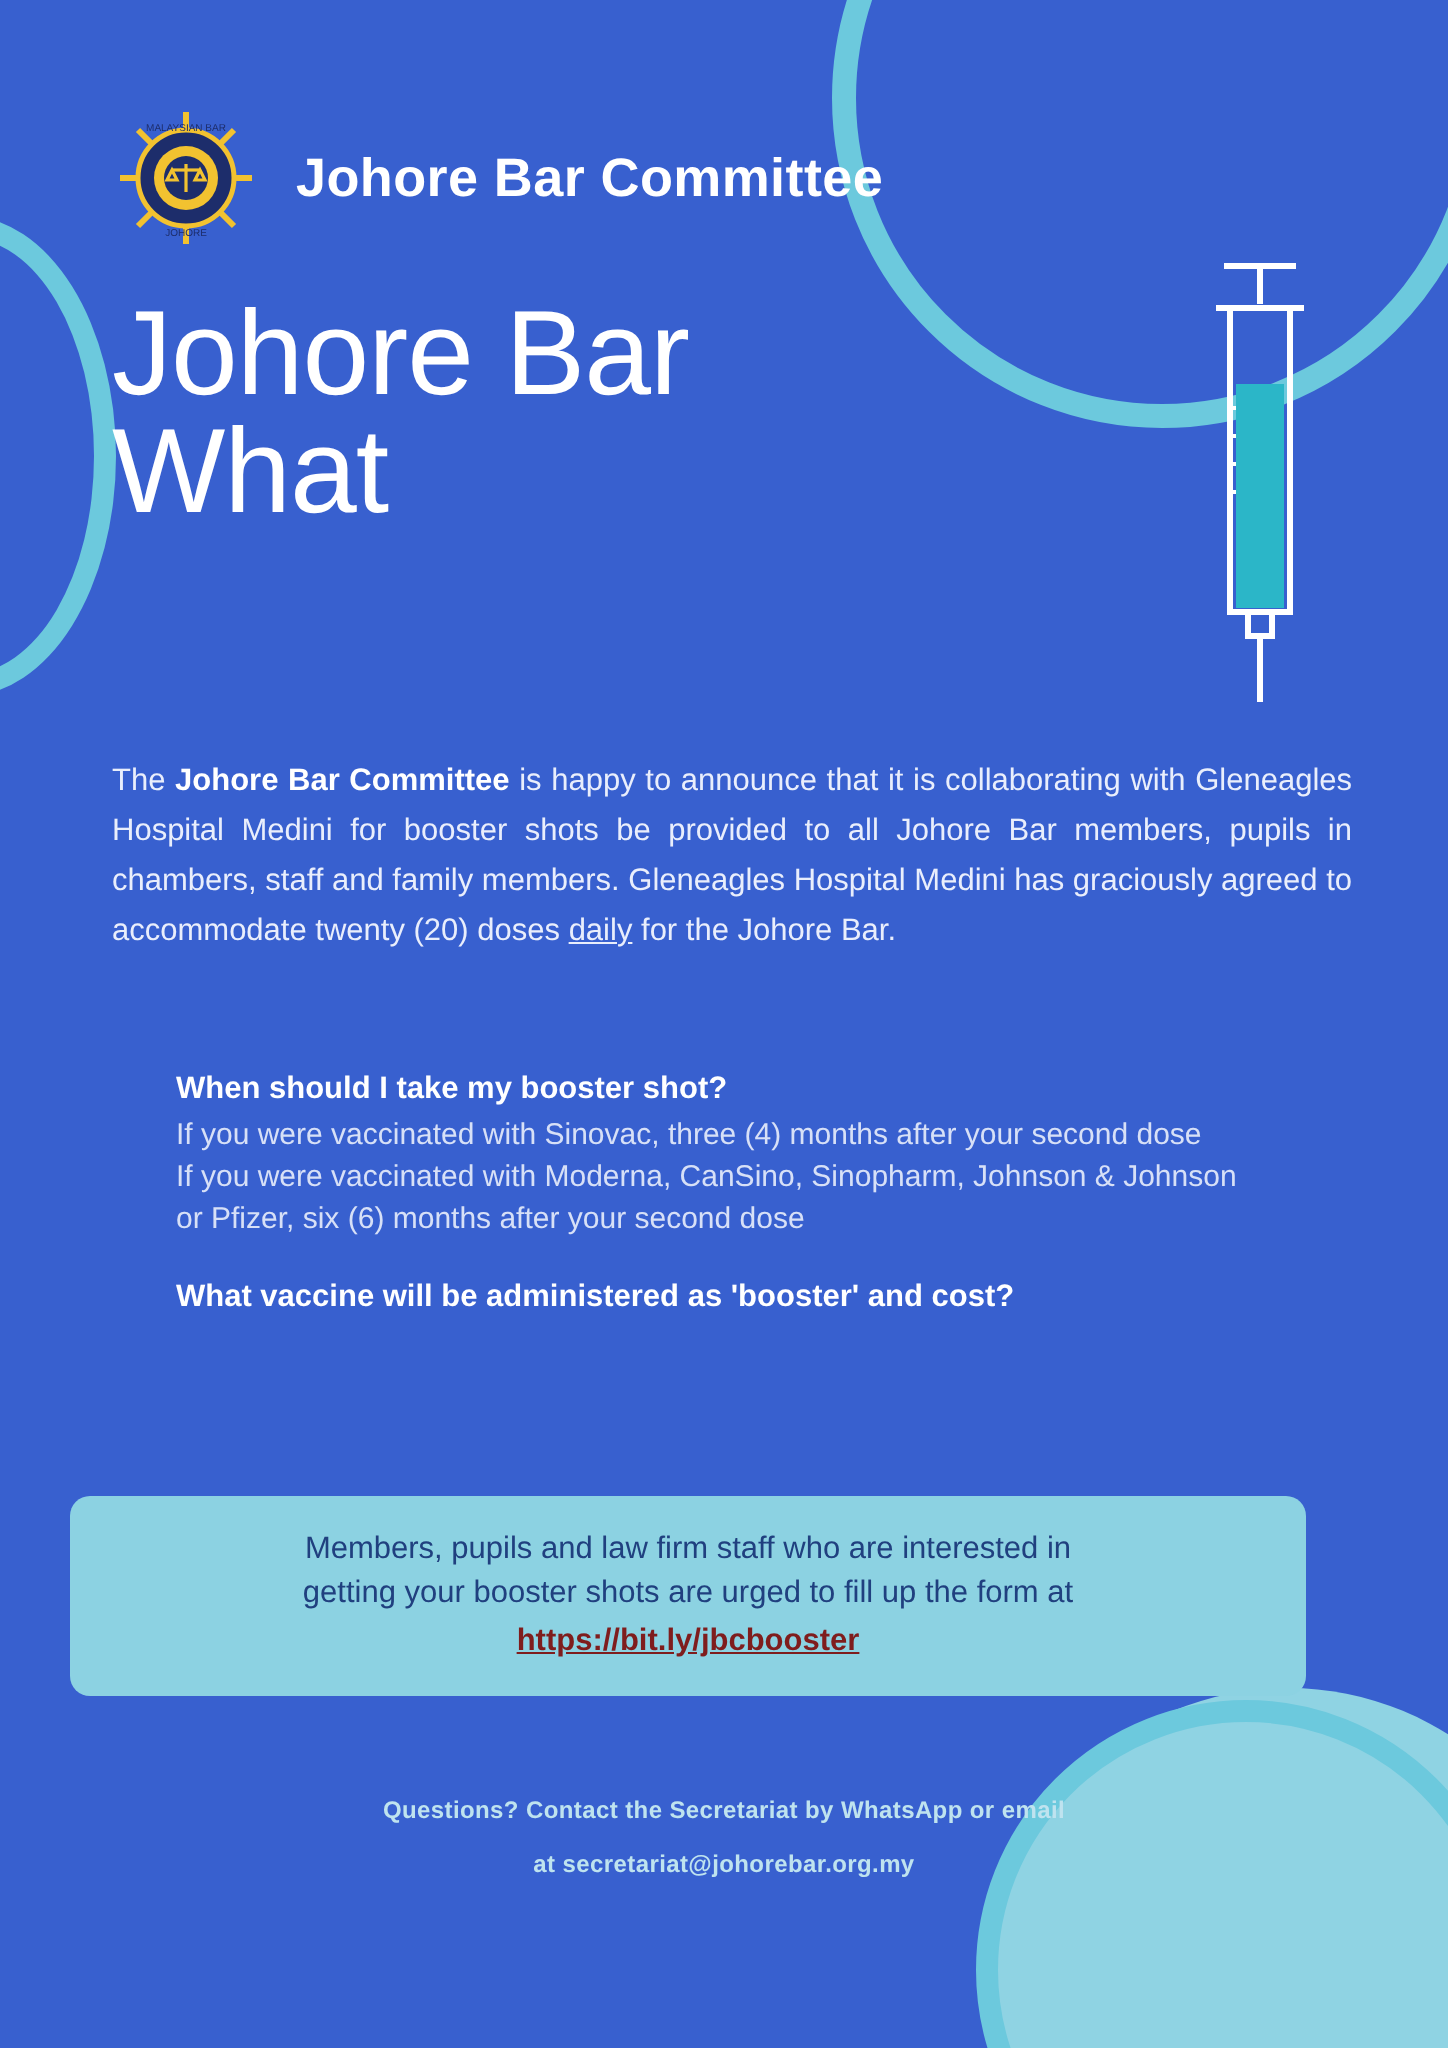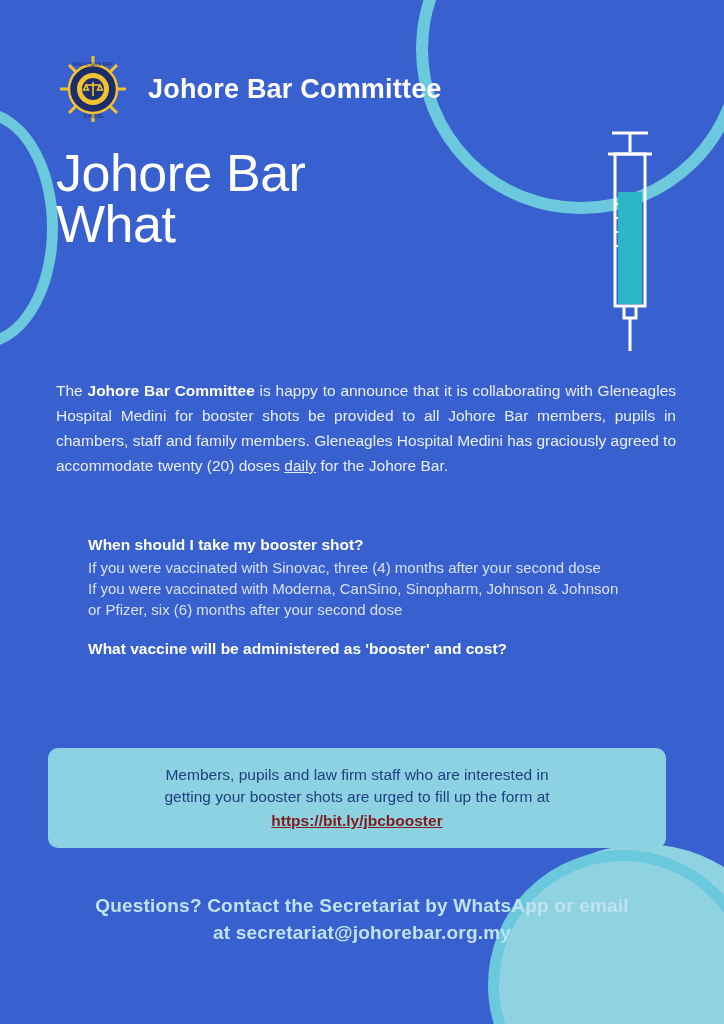--- a/index.html
+++ b/index.html
@@ -64,21 +64,21 @@
     font-size: 27px;
     font-weight: bold;
     color: #ffffff;
     letter-spacing: 0.2px;
   }
 
   
   .title {
     position: absolute;
     left: 56px; top: 148px;
-    font-size: 52px;
+    font-size: 60px;
     line-height: 0.98;
     font-weight: 300;
     color: #ffffff;
     letter-spacing: -0.5px;
   }
   .title span { display: block; }
 
   
   .syringe {
     position: absolute;
@@ -114,21 +114,21 @@
   .faq-a {
     color: #d7e0f7;
     font-size: 15px;
     line-height: 21px;
   }
   .faq-block + .faq-block { margin-top: 20px; }
 
   
   .callout {
     position: absolute;
-    left: 48px; top: 748px;
+    left: 35px; top: 748px;
     width: 618px;
     height: 100px;
     background: #8cd2e2;
     border-radius: 10px;
     display: flex;
     flex-direction: column;
     align-items: center;
     justify-content: center;
     color: #20407f;
     font-size: 15.5px;
@@ -142,21 +142,21 @@
     color: #7f1d1d;
     margin-top: 2px;
   }
 
   
   .footer {
     position: absolute;
     left: 0; right: 0; top: 892px;
     text-align: center;
     color: #bfe3ef;
-    font-size: 19px;
+    font-size: 12px;
     font-weight: bold;
     line-height: 27px;
     letter-spacing: 0.2px;
   }
 </style>
 </head>
 <body>
 
 <div class="deco circle-br"></div>
 <div class="deco ring-br"></div>

